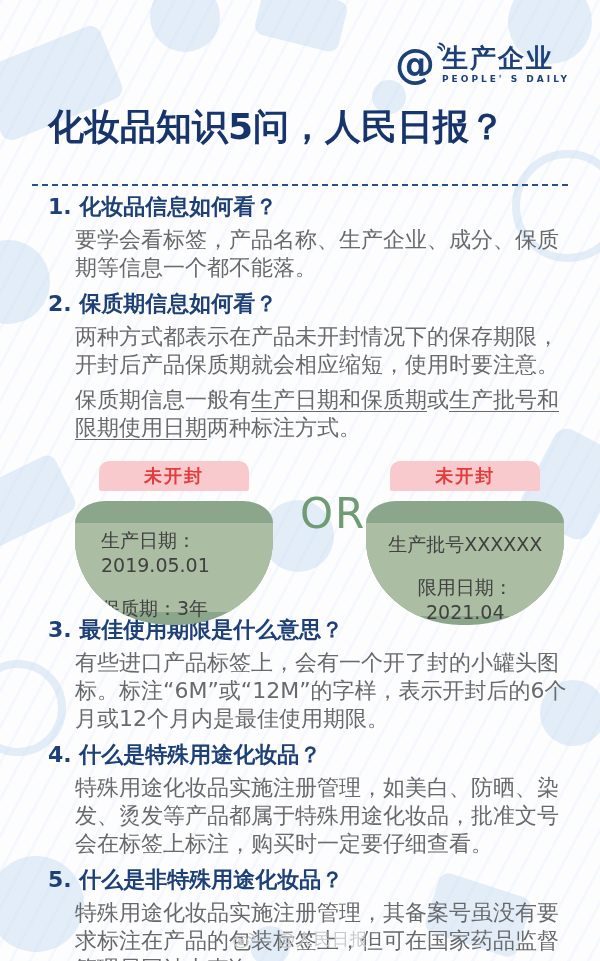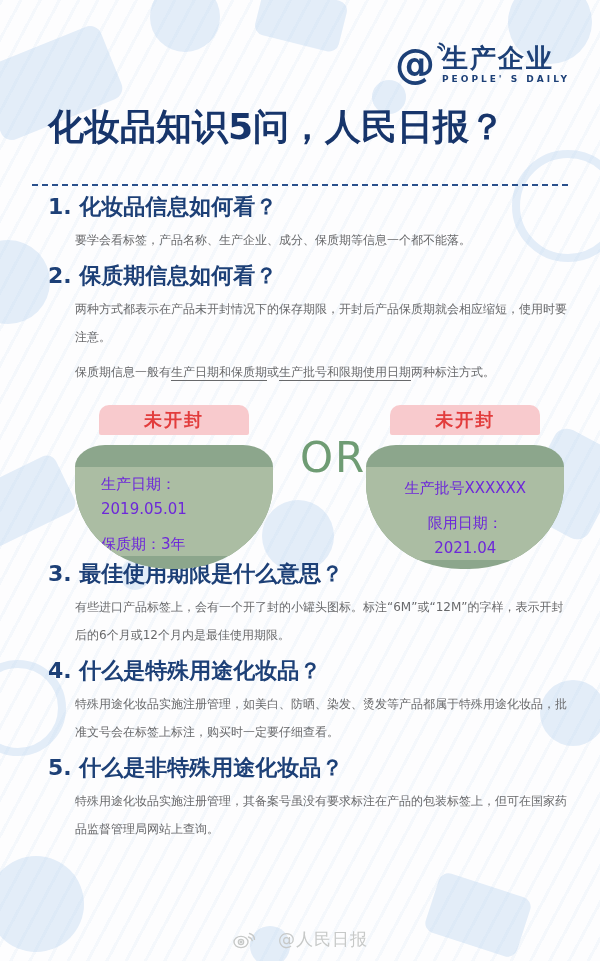--- a/index.html
+++ b/index.html
@@ -23,38 +23,38 @@
 
   
   .title{position:absolute;top:104px;left:48px;width:530px;z-index:2;
     font-size:36px;font-weight:800;color:var(--title-blue);line-height:1.3;}
   .divider{position:absolute;top:184px;left:32px;width:536px;z-index:2;
     border-top:2px dashed var(--divider-blue);}
 
   
   .content{position:absolute;top:192px;left:48px;width:522px;z-index:2;}
   .sec-h{font-size:22px;font-weight:800;color:var(--heading-blue);line-height:30px;margin:0 0 4px 0;}
-  .sec-p{font-size:12px;color:var(--body-gray);line-height:28px;margin:0 0 7px 0;
+  .sec-p{font-size:22px;color:var(--body-gray);line-height:28px;margin:0 0 7px 0;
     margin-left:27px;width:492px;}
   .u{text-decoration:underline;text-underline-offset:4px;text-decoration-thickness:1px;}
 
   
   .jars{display:flex;justify-content:space-between;align-items:flex-start;
     margin:6px 0 10px 27px;width:482px;height:156px;}
   .jar{width:198px;}
   .lid{width:150px;height:30px;margin:12px auto;background:var(--lid-pink);
     border-radius:10px 10px 2px 2px;display:flex;align-items:center;justify-content:center;
     font-size:18px;font-weight:800;color:var(--lid-text-red);letter-spacing:2px;}
   .pot{position:relative;width:198px;height:124px;margin-top:-2px;background:var(--jar-green);
     border-radius:30px 30px 95px 95px / 22px 22px 85px 85px;overflow:hidden;}
   .band{position:absolute;left:0;right:0;top:22px;height:84px;background:var(--jar-band-green);
-    color:#6d28d9;font-size:15px;line-height:25px;}
+    color:#404040;font-size:19px;line-height:25px;}
   .band-left{padding:5px 0 0 26px;text-align:left;}
   .band-right{padding-top:9px;text-align:center;}
-  .jar-line-gap{margin-top:10px;}
+  .jar-line-gap{margin-top:18px;}
   .or{font-size:42px;color:var(--or-green);letter-spacing:2px;margin-top:44px;line-height:1;margin-left:27px;}
 
   
   .watermark{position:absolute;left:0;right:0;bottom:10px;z-index:2;color:var(--watermark-gray);
     display:flex;align-items:center;justify-content:center;gap:22px;
     font-size:17px;letter-spacing:1px;}
 </style>
 </head>
 <body>
 

